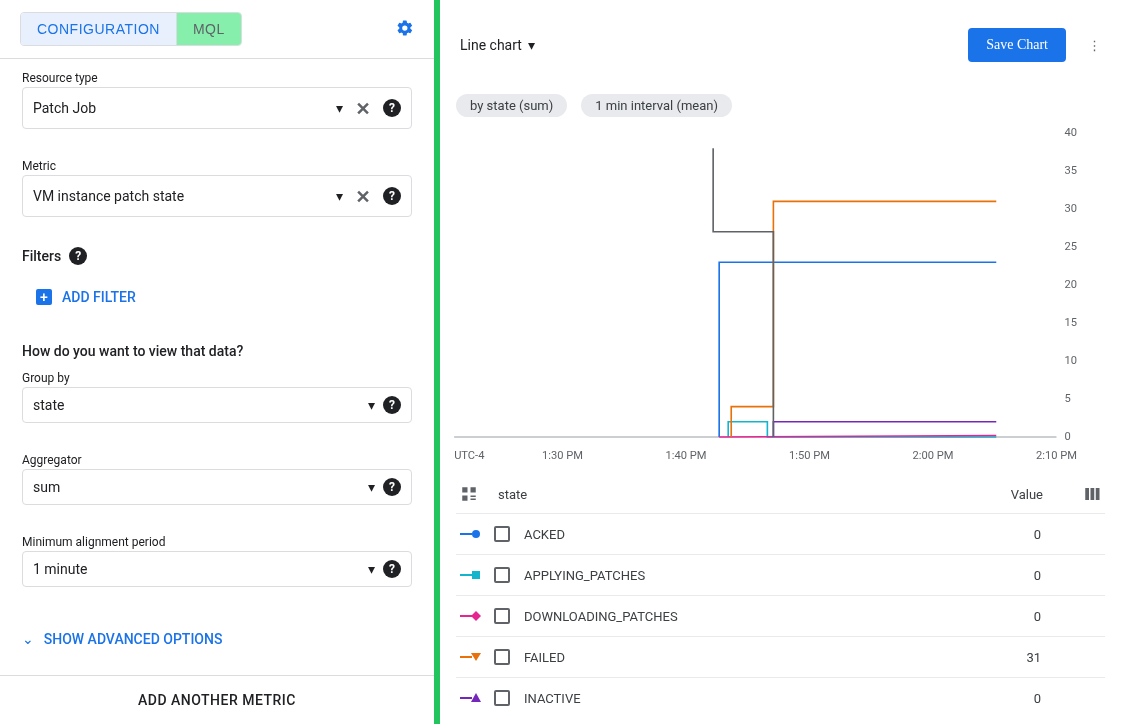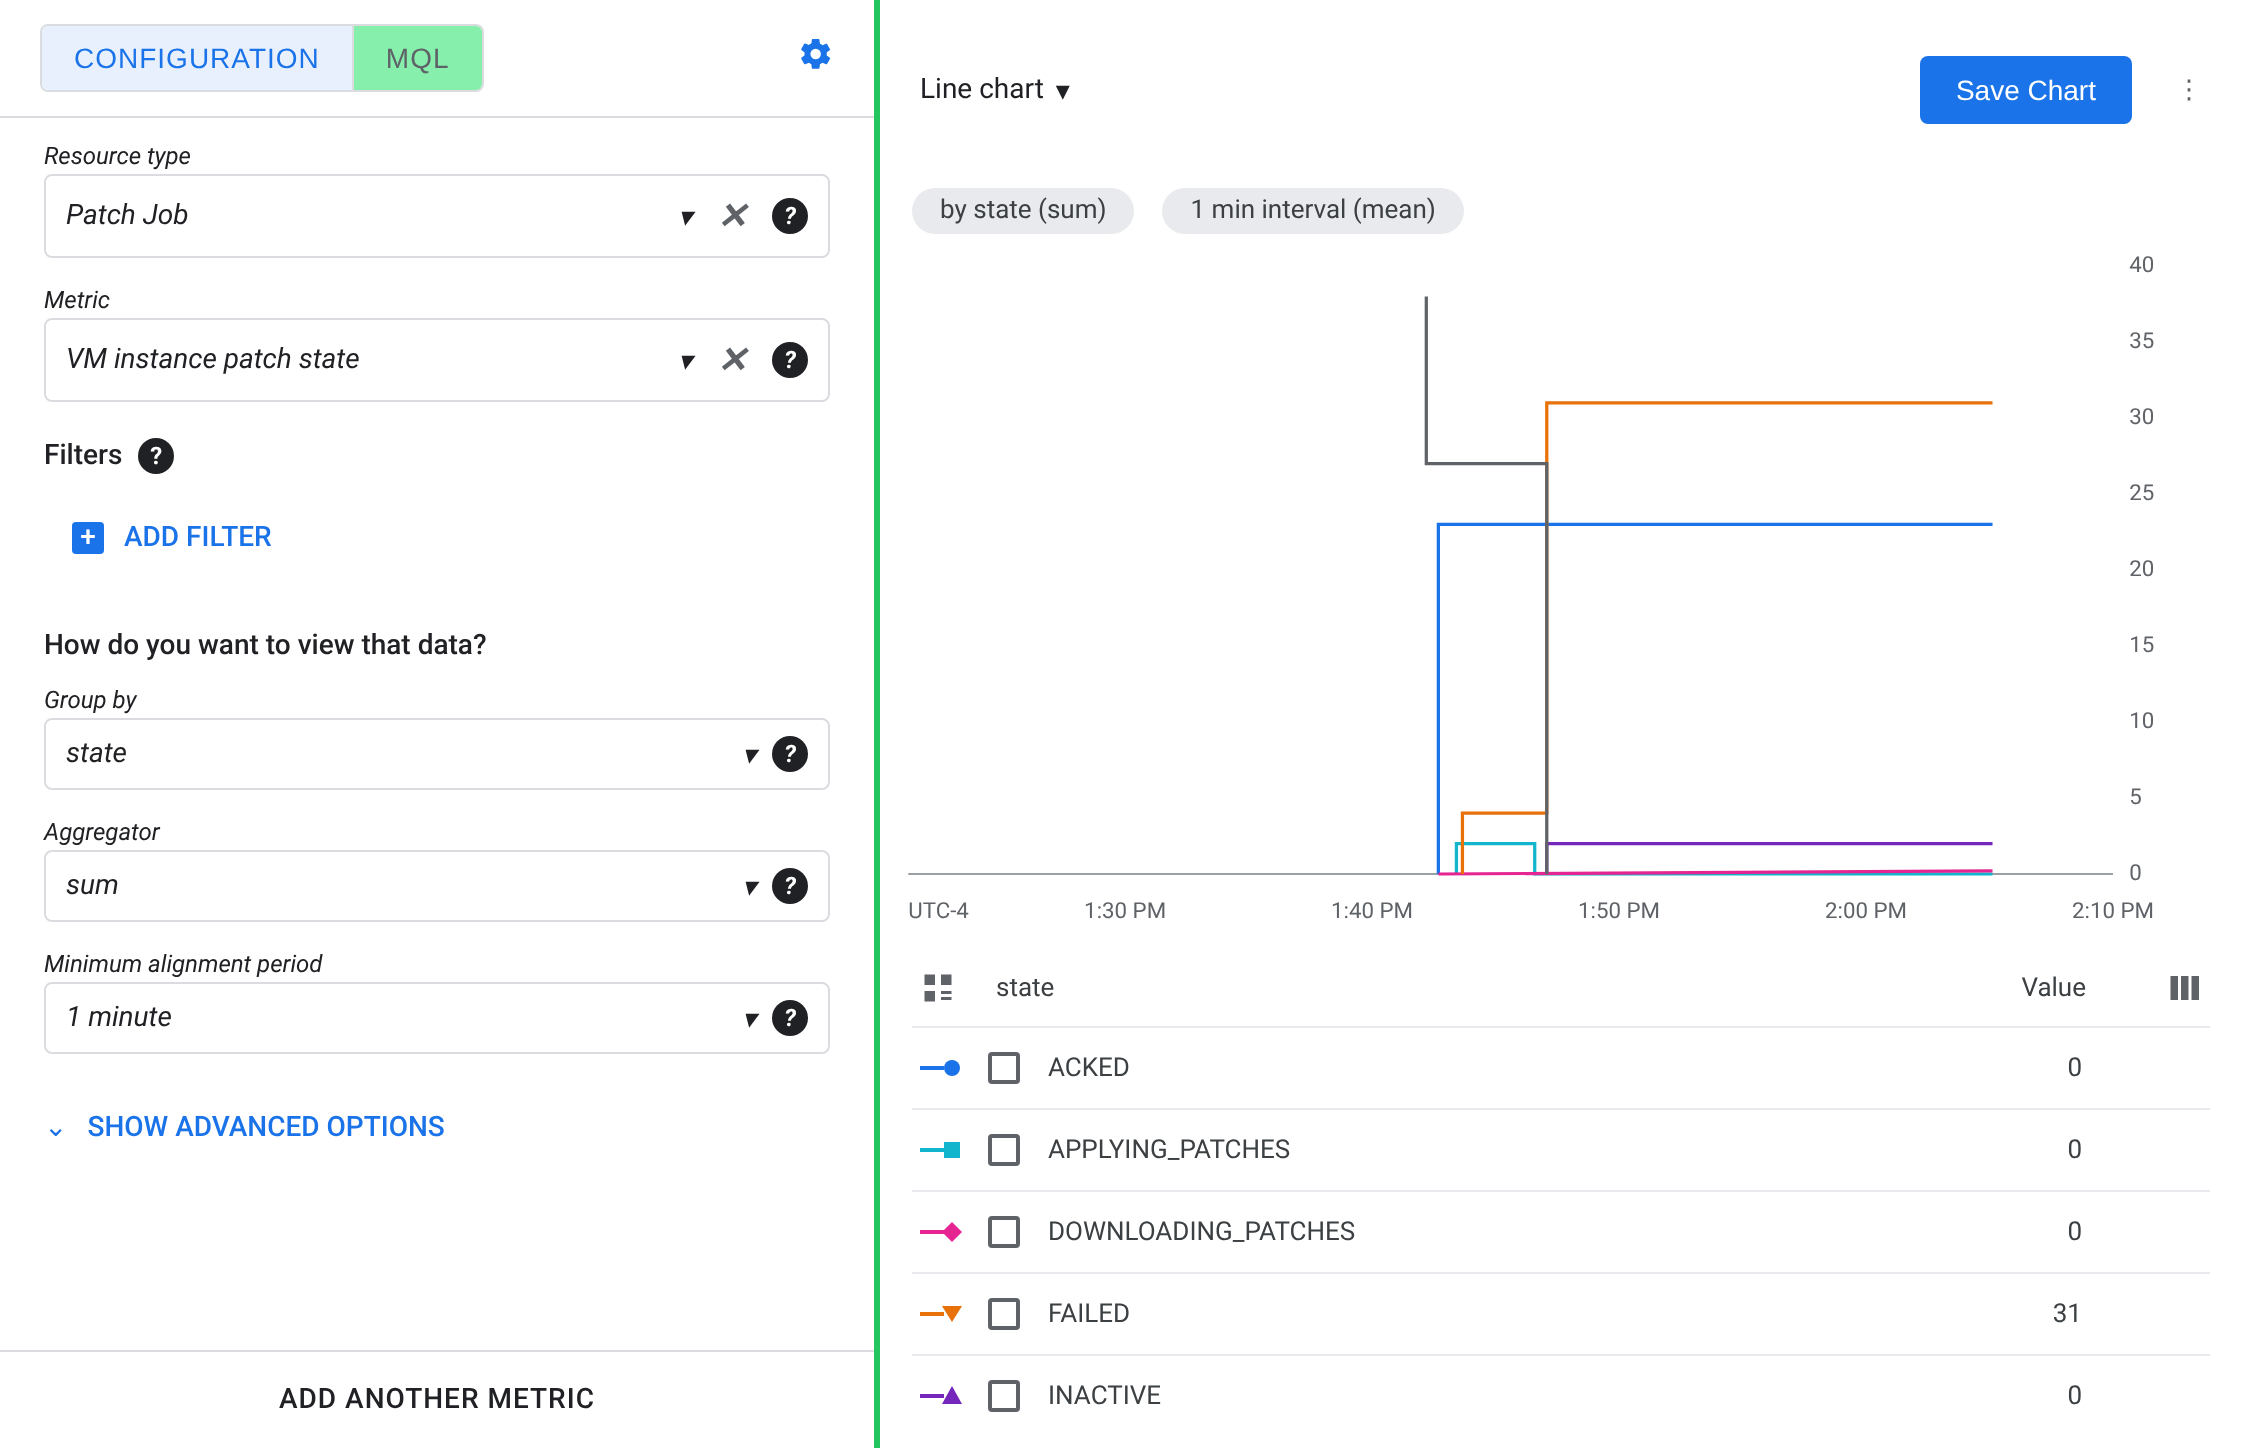--- a/index.html
+++ b/index.html
@@ -1,51 +1,51 @@
 <!DOCTYPE html>
 <html><head>
 <meta charset="utf-8">
 <style>
 * { box-sizing: border-box; margin: 0; padding: 0; }
 body { font-family: Roboto, Arial, sans-serif; font-size: 13px; color: #202124; background: #fff; }
 .app { display: flex; width: 1121px; height: 724px; overflow: hidden; }
 
 
-.left { width: 440px; border-right: 3px solid #22c55e; display: flex; flex-direction: column; }
+.left { width: 440px; border-right: 6px solid #22c55e; display: flex; flex-direction: column; }
 .tabs-row { display: flex; align-items: center; padding: 12px 20px 12px 20px; border-bottom: 1px solid #dadce0; }
 .tab-group { display: inline-flex; border: 1px solid #dadce0; border-radius: 4px; overflow: hidden; }
 .tab-btn { padding: 8px 16px; font-size: 14px; font-weight: 500; letter-spacing: .5px; color: #5f6368; cursor: pointer; background: #86efac; border: none; border-right: 1px solid #dadce0; }
 .tab-btn:last-child { border-right: none; }
 .tab-btn.active { color: #1a73e8; background: #e8f0fe; }
 .spacer { flex: 1; }
 .gear { color: #1a73e8; cursor: pointer; }
 
 .form-area { padding: 12px 22px; overflow-y: auto; flex: 1; }
-.field { margin-bottom: 14px; font-style: italic; }
+.field { margin-bottom: 30px; }
 .field-label { font-size: 12px; color: #202124; margin-bottom: 2px; display: block; }
 .field-row { display: flex; align-items: flex-start; }
 .select-box { flex: 1; border: 1px solid #dadce0; border-radius: 4px; padding: 8px 10px; display: flex; align-items: center; background: #fff; cursor: pointer; font-size: 14px; }
 .select-box .sel-value { flex: 1; }
 .icon-btn { width: 24px; height: 24px; display: inline-flex; align-items: center; justify-content: center; cursor: pointer; color: #5f6368; margin-left: 8px; }
 .help-icon { width: 18px; height: 18px; border-radius: 50%; background: #202124; color: #fff; display: inline-flex; align-items: center; justify-content: center; font-size: 12px; font-weight: bold; margin-left: 8px; }
 .section-label { font-size: 14px; font-weight: 500; margin: 18px 0 12px 0; display: flex; align-items: center; }
 .add-filter { color: #1a73e8; font-weight: 500; font-size: 14px; display: inline-flex; align-items: center; cursor: pointer; padding: 12px 0 12px 14px; }
 .add-filter .plus { width: 16px; height: 16px; background: #1a73e8; color: #fff; display: inline-flex; align-items: center; justify-content: center; margin-right: 10px; font-size: 14px; border-radius: 2px; }
 .show-adv { color: #1a73e8; font-weight: 500; font-size: 14px; display: inline-flex; align-items: center; cursor: pointer; margin-top: 14px; }
 .show-adv .chev { margin-right: 10px; }
 .bottom-bar { border-top: 1px solid #dadce0; text-align: center; padding: 16px 0; font-size: 14px; font-weight: 500; letter-spacing: .5px; }
 
 
 .right { flex: 1; display: flex; flex-direction: column; }
 .toolbar { display: flex; align-items: center; padding: 28px 16px; gap: 6px; }
 .chart-type { display: inline-flex; align-items: center; font-size: 14px; cursor: pointer; padding: 6px 4px; }
 .time-range { display: flex; gap: 4px; margin-left: 20px; }
 .time-btn { padding: 6px 12px; font-size: 13px; color: #5f6368; cursor: pointer; border: none; background: none; font-weight: 500; }
 .time-btn.active { color: #1a73e8; }
-.save-btn { background: #1a73e8; color: #fff; border: none; border-radius: 4px; padding: 9px 18px; font-size: 14px; font-weight: 500; cursor: pointer; margin-left: auto; }
+.save-btn { background: #1a73e8; color: #fff; border: none; border-radius: 4px; padding: 9px 18px; font-size: 14px; font-weight: 500; cursor: pointer; margin-left: auto; font-family: Liberation Serif, serif; }
 .kebab { margin-left: 12px; color: #5f6368; cursor: pointer; padding: 4px; }
 
 .chips { padding: 4px 16px 10px 16px; display: flex; gap: 14px; }
 .chip { background: #e8eaed; border-radius: 12px; padding: 4px 14px; font-size: 13px; color: #3c4043; }
 
 .chart-area { position: relative; height: 340px; padding: 0 28px 0 4px; }
 .chart-svg { width: 100%; height: 100%; }
 .axis-text { font-size: 11px; fill: #5f6368; }
 
 .legend-table { padding: 8px 16px; flex: 1; overflow-y: auto; }

